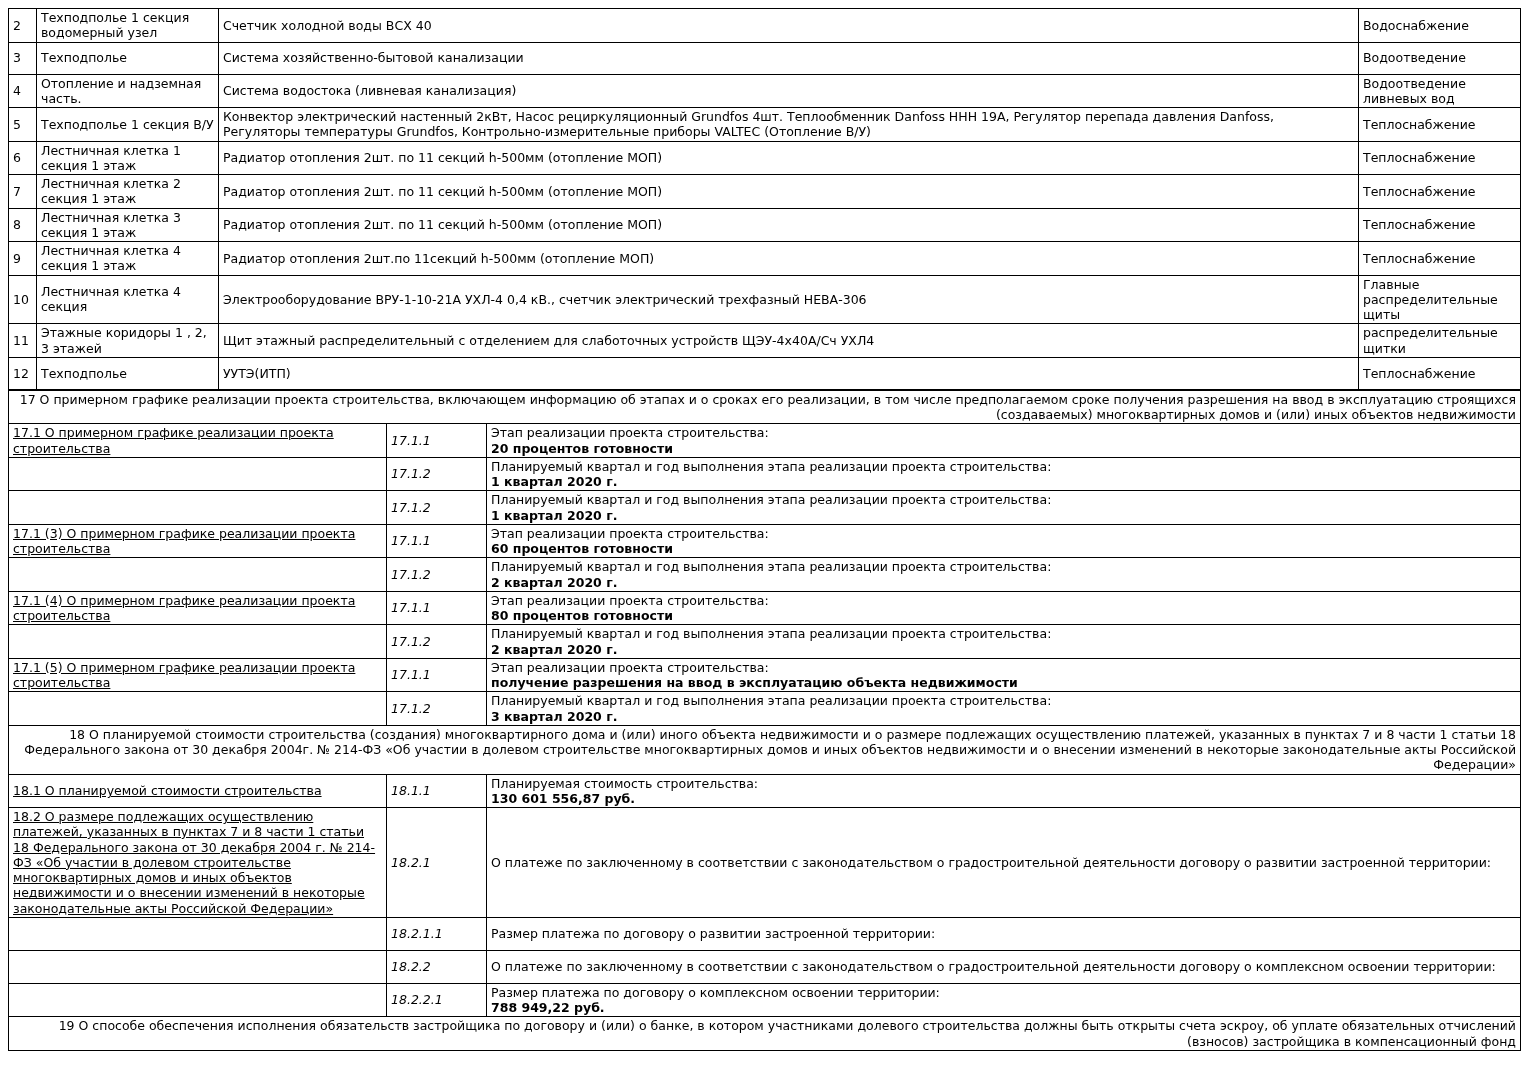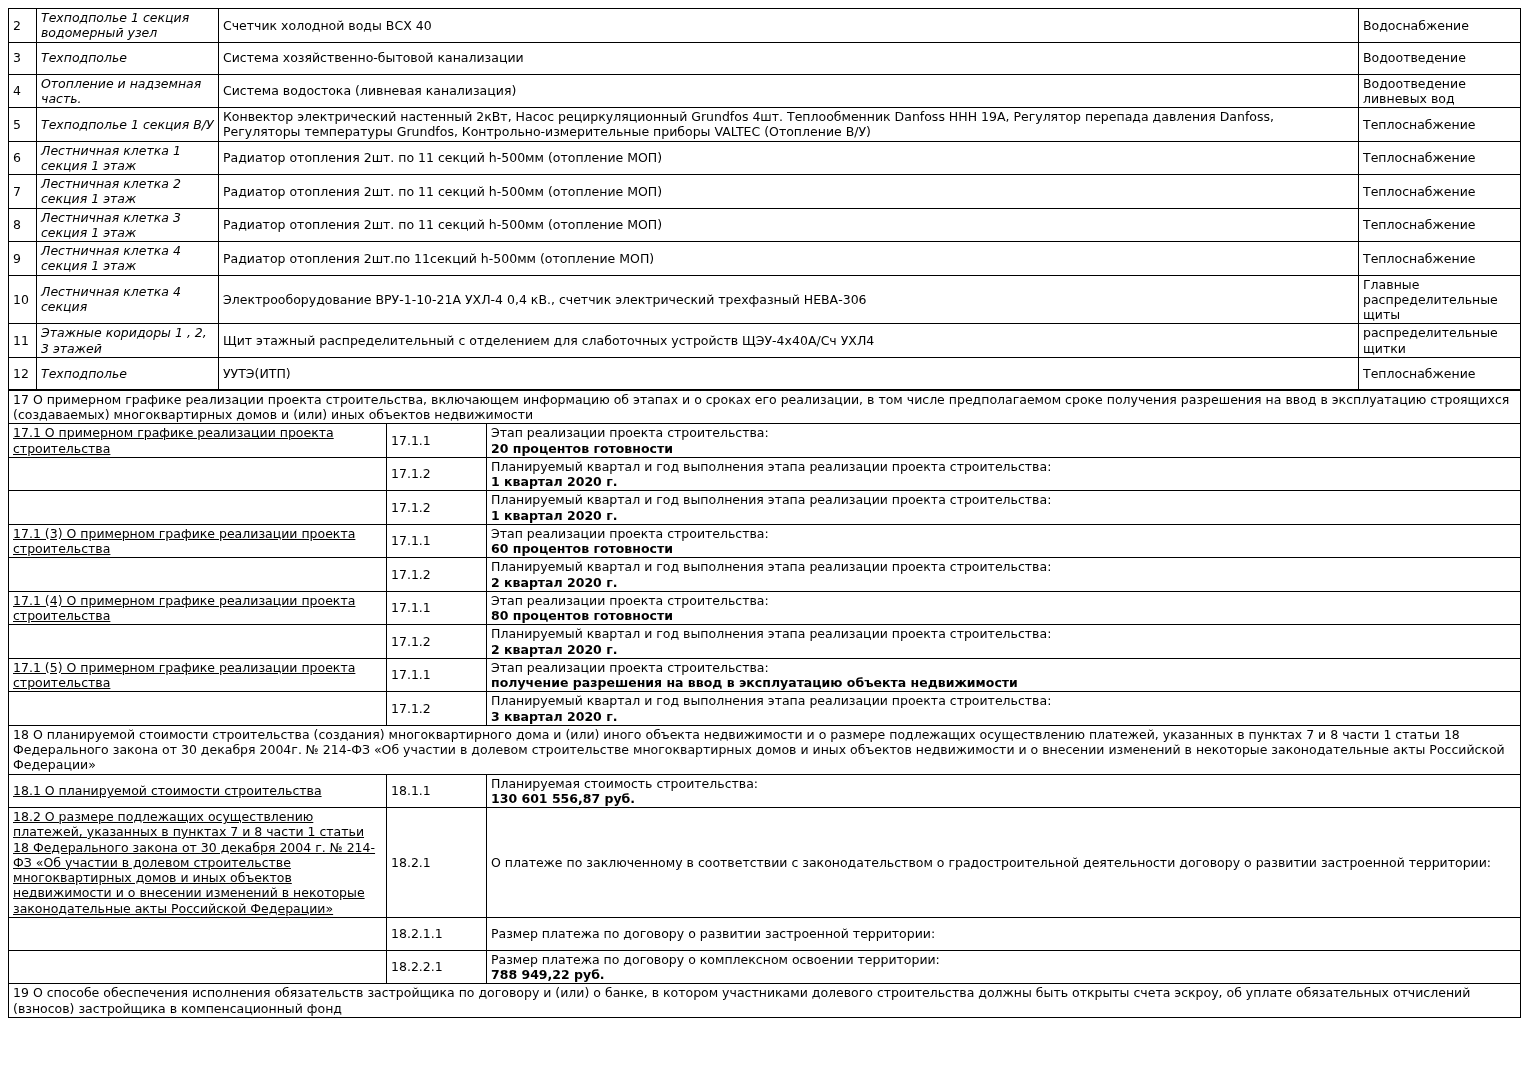--- a/index.html
+++ b/index.html
@@ -30,35 +30,36 @@
     vertical-align: middle;
     word-wrap: break-word;
     overflow-wrap: break-word;
   }
   
   .col-num      { width: 28px; }
   .col-loc      { width: 182px; }
   .col-desc     { width: auto; }
   .col-cat      { width: 162px; }
   td.c-num      { vertical-align: middle; }
-  td.c-location { vertical-align: middle; font-style: italic; }
+  td.c-location { vertical-align: middle; }
   td.c-desc     { vertical-align: middle; }
   td.c-category { vertical-align: middle; }
   tr.eq-row     { height: 32px; }
 
   
   .col-label    { width: 378px; }
   .col-code     { width: 100px; }
   .col-content  { width: auto; }
   td.section-header {
     vertical-align: top;
     padding: 1px 4px;
+    text-align: right;
   }
   td.c-label   { vertical-align: top; text-decoration: underline; }
-  td.c-code    { vertical-align: middle; }
+  td.c-code    { vertical-align: middle; font-style: italic; }
   td.c-content { vertical-align: middle; }
   tr.sec-row   { height: 33px; }
   .val { font-weight: bold; }
 </style>
 </head>
 <body>
 
 <div class="page">
 
   <table class="doc-table">
@@ -250,20 +251,27 @@
           </tr>
           <tr class="sec-row">
             <td class="c-label"></td>
             <td class="c-code">18.2.1.1</td>
             <td class="c-content">
               <div>Размер платежа по договору о развитии застроенной территории:</div>
             </td>
           </tr>
           <tr class="sec-row">
             <td class="c-label"></td>
+            <td class="c-code">18.2.2</td>
+            <td class="c-content">
+              <div>О платеже по заключенному в соответствии с законодательством о градостроительной деятельности договору о комплексном освоении территории:</div>
+            </td>
+          </tr>
+          <tr class="sec-row">
+            <td class="c-label"></td>
             <td class="c-code">18.2.2.1</td>
             <td class="c-content">
               <div>Размер платежа по договору о комплексном освоении территории:</div>
               <div class="val">788 949,22 руб.</div>
             </td>
           </tr>
         </tbody>
       </table>
       <table class="doc-table">
         <colgroup>

